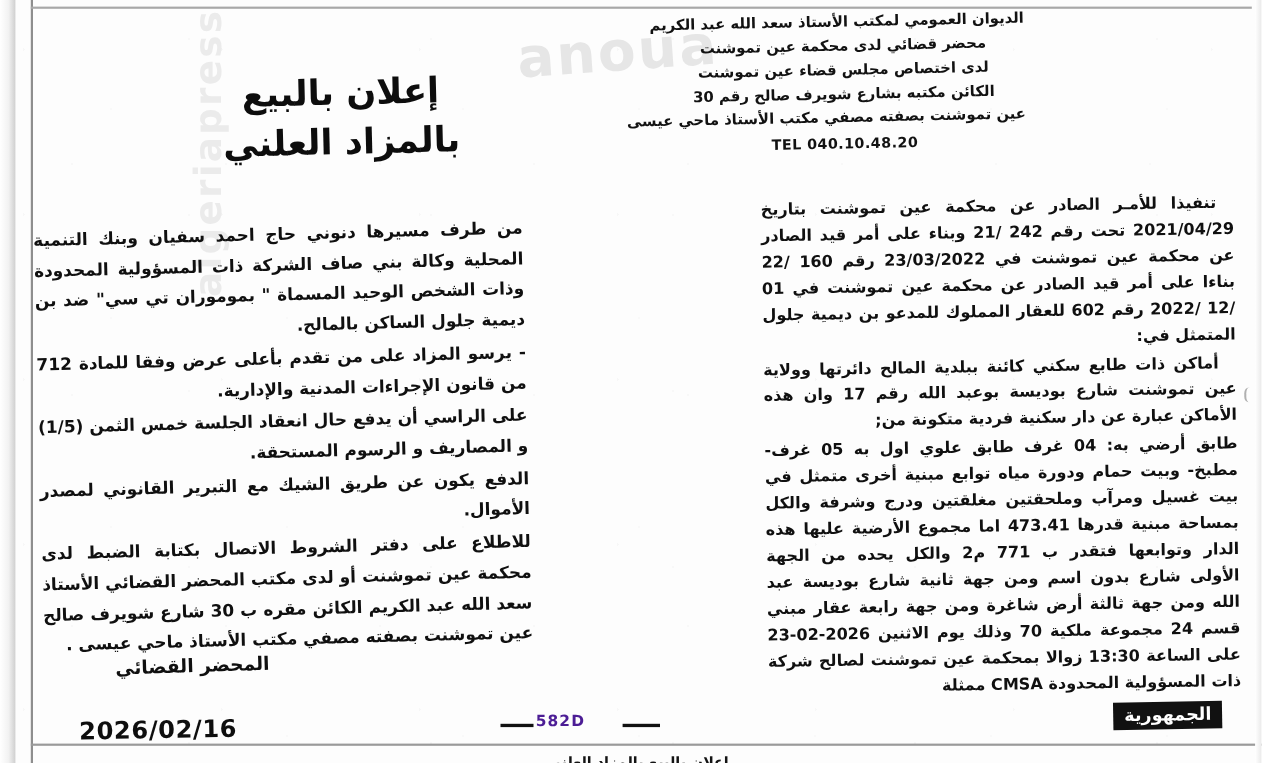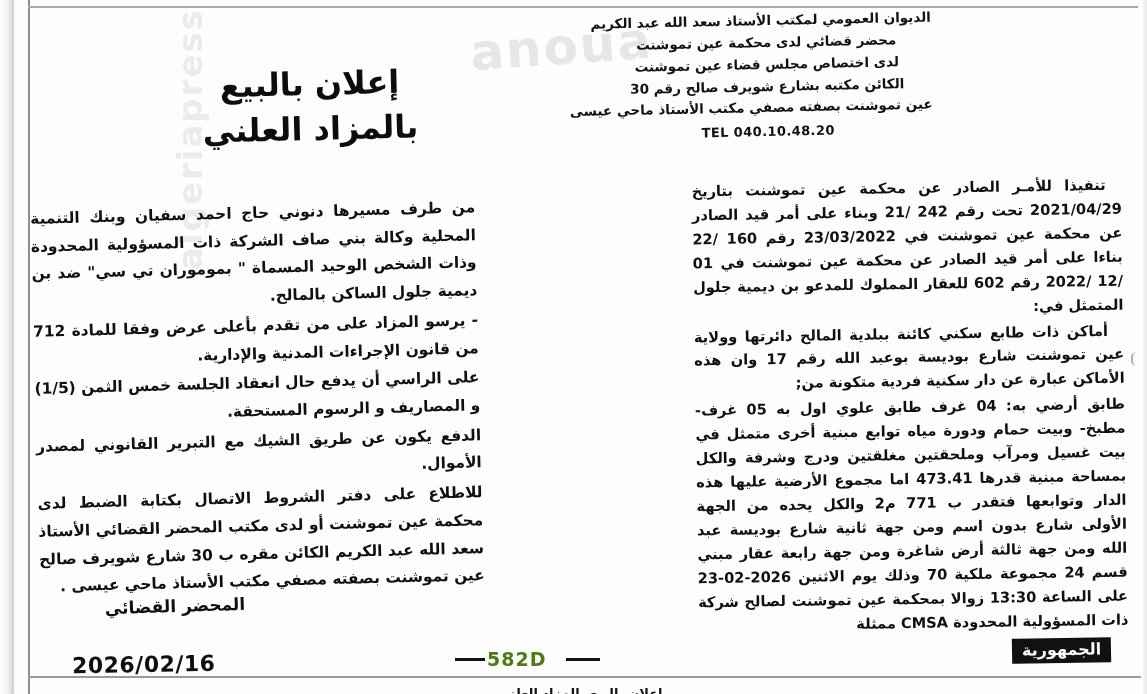--- a/index.html
+++ b/index.html
@@ -160,23 +160,23 @@
     font-weight: bold;
     font-size: 22px;
     color: #0e0e0e;
     letter-spacing: 0.5px;
     transform: rotate(-1deg);
   }
   .footer-code {
     position: absolute;
     left: 487px; top: 648px;
     font-weight: bold;
-    font-size: 19px;
+    font-size: 14px;
     letter-spacing: 1px;
-    color: #4d7c0f;
+    color: #4c1d95;
   }
   .rule-left {
     position: absolute;
     left: 455px; top: 658px;
     width: 30px; height: 3px;
     background: #111;
   }
   .rule-right {
     position: absolute;
     left: 566px; top: 658px;

